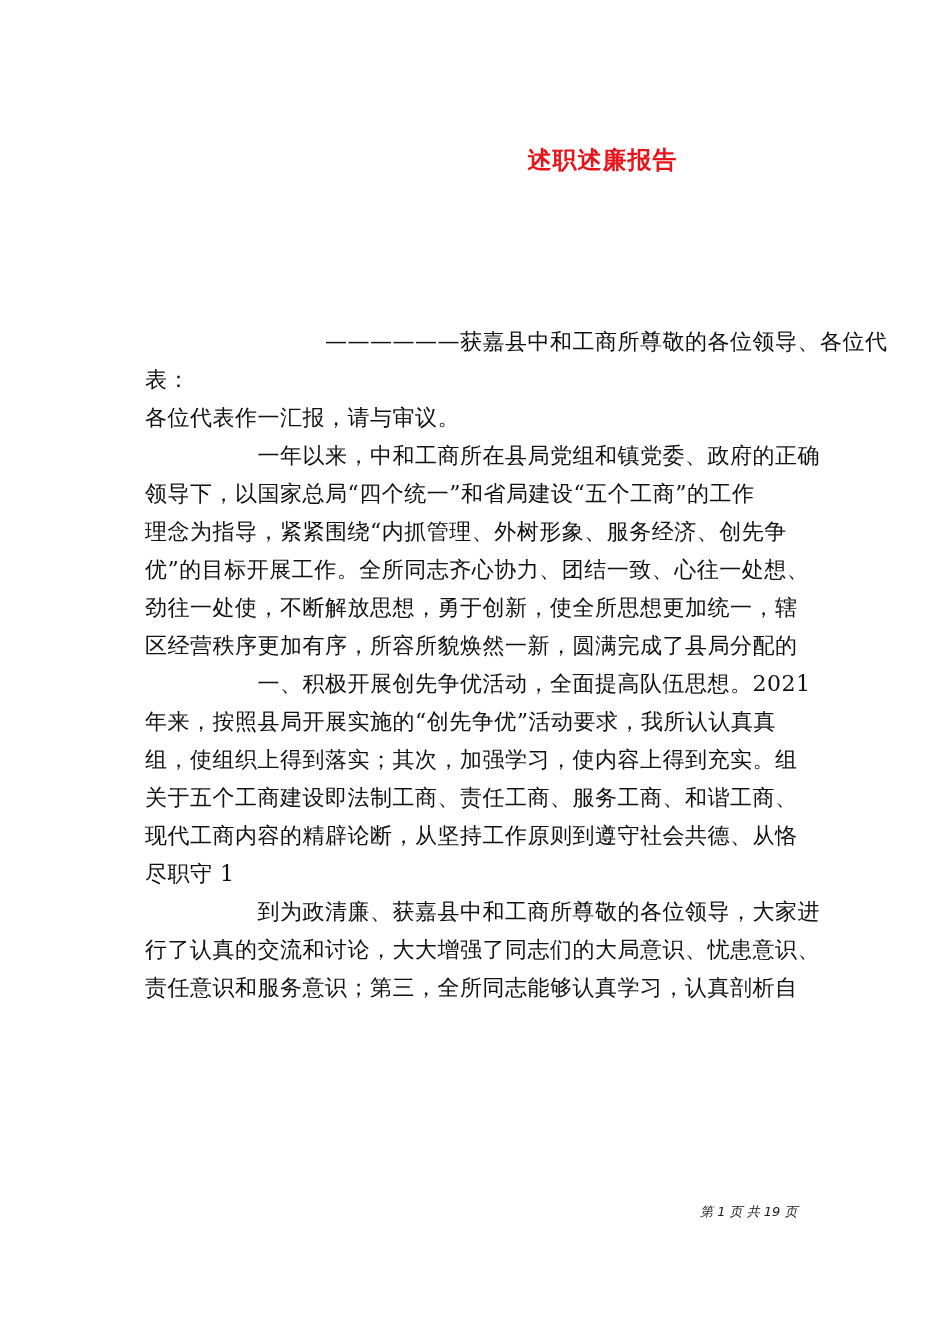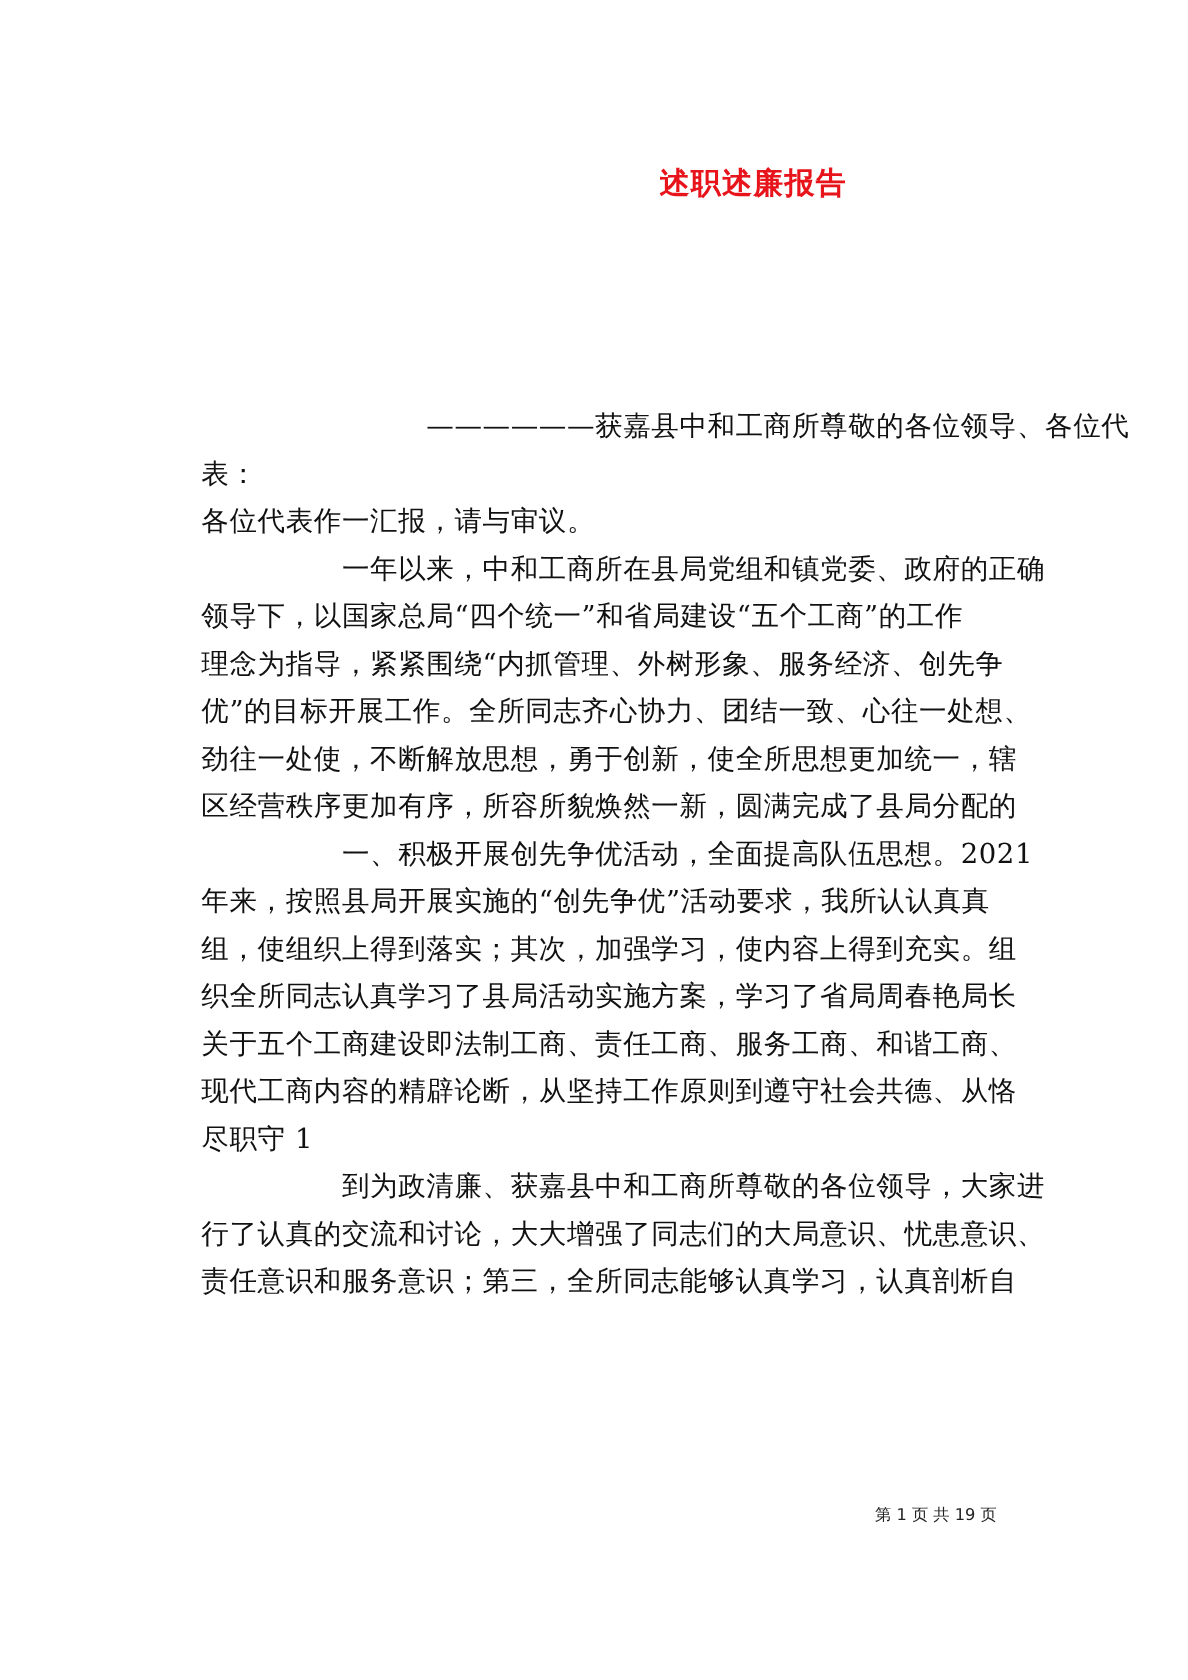--- a/index.html
+++ b/index.html
@@ -1,44 +1,43 @@
 <!DOCTYPE html>
 <html><head>
 <meta charset="utf-8">
 <style>
   html, body { margin: 0; padding: 0; background: #ffffff; }
   body { width: 950px; height: 1344px; position: relative; overflow: hidden;
          font-family: "DejaVu Serif", "Liberation Serif", serif; color: #111; }
-  .title { position: absolute; left: 0; width: 950px; top: 130px; text-align: center;
+  .title { position: absolute; left: 0; width: 950px; top: 144px; text-align: center;
            padding-left: 255px; box-sizing: border-box;
            font-size: 24px; font-weight: bold; color: #e8141b; letter-spacing: 1px; }
-  .body-text { position: absolute; left: 161px; top: 323px; width: 670px; }
+  .body-text { position: absolute; left: 145px; top: 323px; width: 670px; }
   .line { font-size: 22px; height: 38px; line-height: 38px; white-space: nowrap; letter-spacing: 0.5px; }
   .footer { position: absolute; top: 1203px; left: 700px; font-size: 13px; color: #222;
-            font-family: "DejaVu Sans", "Liberation Sans", sans-serif; }
+            font-family: "DejaVu Sans", "Liberation Sans", sans-serif; font-style: italic; }
 </style>
 </head>
 <body>
 
 <div class="title">述职述廉报告</div>
 
 <div class="body-text">
   <div class="line">　　　　　　　　——————获嘉县中和工商所尊敬的各位领导、各位代</div>
   <div class="line">表：</div>
   <div class="line">各位代表作一汇报，请与审议。</div>
   <div class="line">　　　　　一年以来，中和工商所在县局党组和镇党委、政府的正确</div>
   <div class="line">领导下，以国家总局“四个统一”和省局建设“五个工商”的工作</div>
   <div class="line">理念为指导，紧紧围绕“内抓管理、外树形象、服务经济、创先争</div>
   <div class="line">优”的目标开展工作。全所同志齐心协力、团结一致、心往一处想、</div>
   <div class="line">劲往一处使，不断解放思想，勇于创新，使全所思想更加统一，辖</div>
   <div class="line">区经营秩序更加有序，所容所貌焕然一新，圆满完成了县局分配的</div>
   <div class="line">　　　　　一、积极开展创先争优活动，全面提高队伍思想。2021</div>
   <div class="line">年来，按照县局开展实施的“创先争优”活动要求，我所认认真真</div>
   <div class="line">组，使组织上得到落实；其次，加强学习，使内容上得到充实。组</div>
-  <div class="line">织全所同志认真学习了县局活动实施方案，学习了省局周春艳局长</div>
   <div class="line">关于五个工商建设即法制工商、责任工商、服务工商、和谐工商、</div>
   <div class="line">现代工商内容的精辟论断，从坚持工作原则到遵守社会共德、从恪</div>
   <div class="line">尽职守 1</div>
   <div class="line">　　　　　到为政清廉、获嘉县中和工商所尊敬的各位领导，大家进</div>
   <div class="line">行了认真的交流和讨论，大大增强了同志们的大局意识、忧患意识、</div>
   <div class="line">责任意识和服务意识；第三，全所同志能够认真学习，认真剖析自</div>
 </div>
 
 <div class="footer">第 1 页 共 19 页</div>
 

